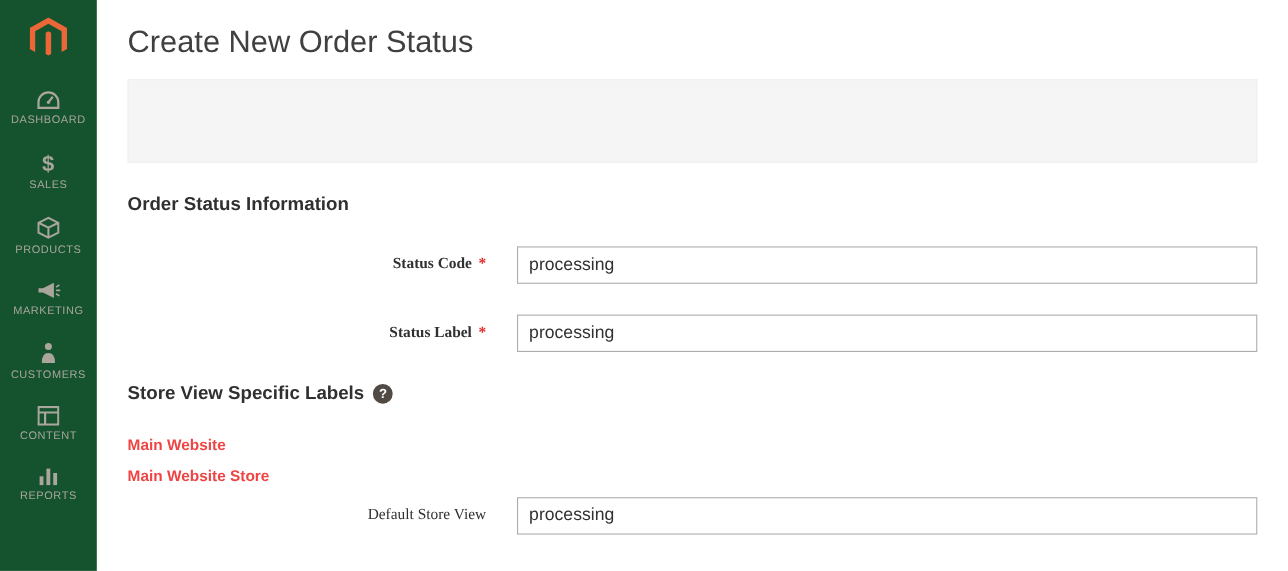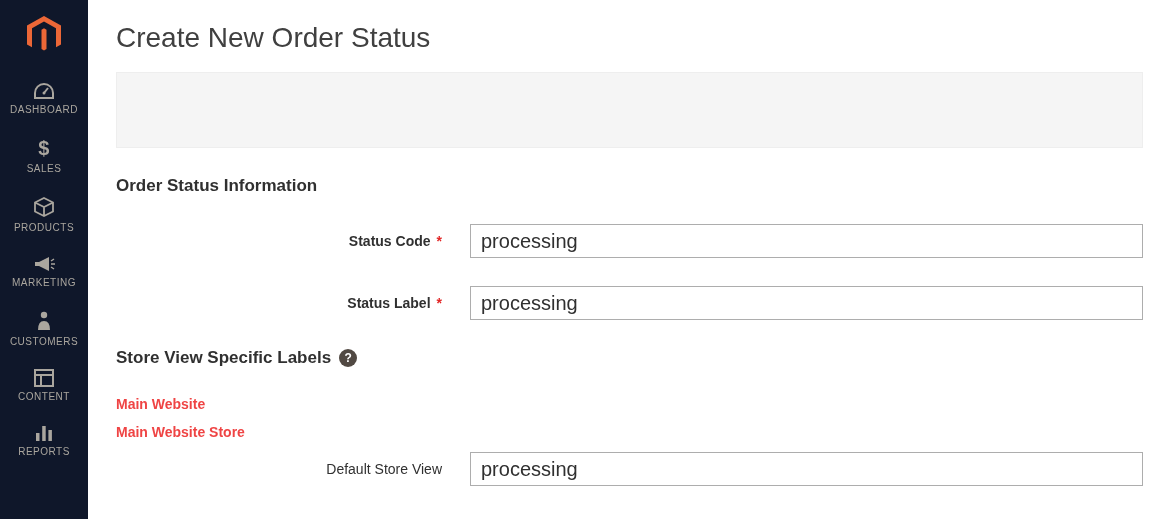--- a/index.html
+++ b/index.html
@@ -7,21 +7,21 @@
       font-family: 'Helvetica Neue', Helvetica, Arial, sans-serif;
       background: #fff;
       color: #333;
       width: 1171px;
       height: 519px;
       overflow: hidden;
       display: flex;
     }
     .sidebar {
       width: 88px;
-      background: #0f172a;
+      background: #14532d;
       height: 519px;
       flex-shrink: 0;
       display: flex;
       flex-direction: column;
     }
     .logo-cell {
       height: 70px;
       display: flex;
       align-items: center;
       justify-content: center;
@@ -75,29 +75,30 @@
       width: 354px;
       text-align: right;
       padding-right: 28px;
       font-size: 14px;
       font-weight: 600;
       color: #303030;
       display: flex;
       justify-content: flex-end;
       align-items: center;
       gap: 6px;
+      font-family: Liberation Serif, serif;
     }
     .required-star { color: #e22626; font-size: 14px; }
     .form-input-col { flex: 1; }
     .text-input {
       width: 100%;
       height: 34px;
       border: 1px solid #adadad;
       padding: 0 10px;
-      font-size: 20px;
+      font-size: 16px;
       color: #303030;
     }
     .subhead {
       font-size: 14px;
       font-weight: 700;
       color: #ef4444;
       margin-bottom: 12px;
     }
     .help-icon {
       width: 18px;

